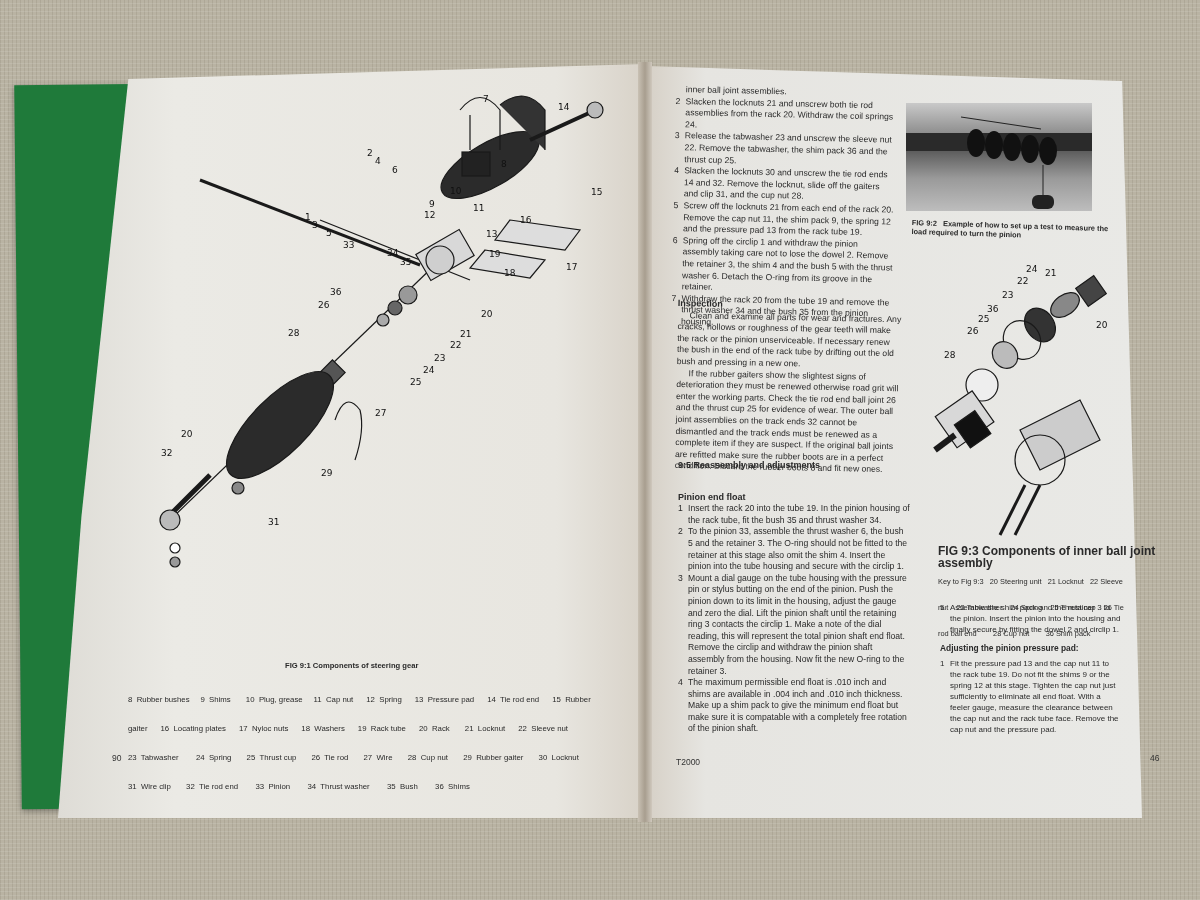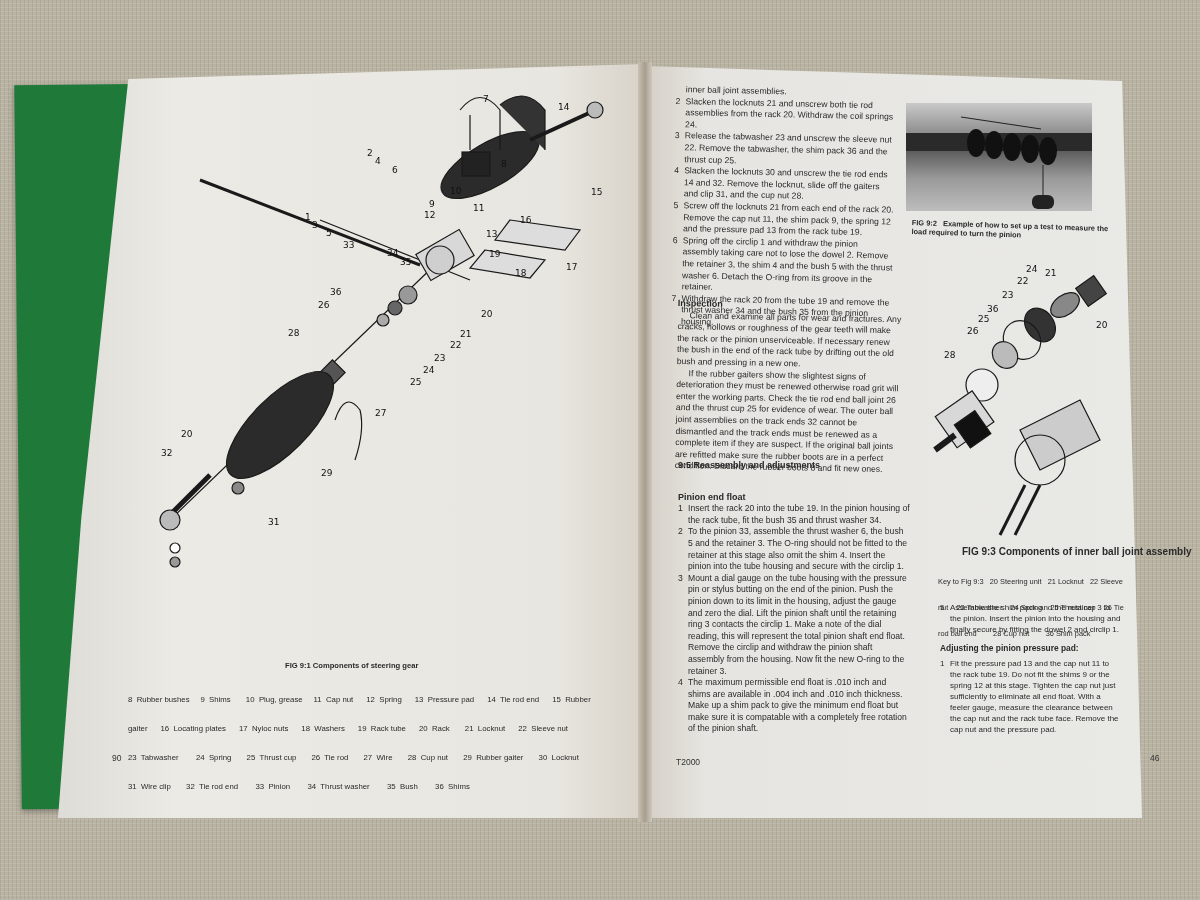--- a/index.html
+++ b/index.html
@@ -105,21 +105,21 @@
 <span class="callout" style="left:501px;top:159px">8</span>
 <span class="callout" style="left:429px;top:199px">9</span>
 <span class="callout" style="left:450px;top:186px">10</span>
 <span class="callout" style="left:473px;top:203px">11</span>
 <span class="callout" style="left:424px;top:210px">12</span>
 <span class="callout" style="left:486px;top:229px">13</span>
 <span class="callout" style="left:558px;top:102px">14</span>
 <span class="callout" style="left:591px;top:187px">15</span>
 <span class="callout" style="left:520px;top:215px">16</span>
 <span class="callout" style="left:566px;top:262px">17</span>
-<span class="callout" style="left:515px;top:268px">18</span>
+<span class="callout" style="left:504px;top:268px">18</span>
 <span class="callout" style="left:489px;top:249px">19</span>
 <span class="callout" style="left:481px;top:309px">20</span>
 <span class="callout" style="left:460px;top:329px">21</span>
 <span class="callout" style="left:450px;top:340px">22</span>
 <span class="callout" style="left:434px;top:353px">23</span>
 <span class="callout" style="left:423px;top:365px">24</span>
 <span class="callout" style="left:410px;top:377px">25</span>
 <span class="callout" style="left:318px;top:300px">26</span>
 <span class="callout" style="left:375px;top:408px">27</span>
 <span class="callout" style="left:288px;top:328px">28</span>
@@ -241,21 +241,21 @@
 <span class="callout" style="left:1096px;top:320px">20</span>
 <span class="callout" style="left:1045px;top:268px">21</span>
 <span class="callout" style="left:1017px;top:276px">22</span>
 <span class="callout" style="left:1002px;top:290px">23</span>
 <span class="callout" style="left:1026px;top:264px">24</span>
 <span class="callout" style="left:978px;top:314px">25</span>
 <span class="callout" style="left:967px;top:326px">26</span>
 <span class="callout" style="left:944px;top:350px">28</span>
 <span class="callout" style="left:987px;top:304px">36</span>
 
-<div class="txt caption" style="left:938px;top:546px;font-size:10px;margin-left:24px;">FIG 9:3   Components of inner ball joint assembly</div>
+<div class="txt caption" style="left:938px;top:546px;font-size:12px;">FIG 9:3   Components of inner ball joint assembly</div>
 <div class="key" style="left:938px;top:560px;font-size:7.4px;line-height:8.8px;">
   <div>Key to Fig 9:3   20 Steering unit   21 Locknut   22 Sleeve</div>
   <div>nut    23 Tabwasher    24 Spring    25 Thrust cap    26 Tie</div>
   <div>rod ball end        28 Cup nut        36 Shim pack</div>
 </div>
 
 <div class="txt" style="left:940px;top:602px;width:182px;font-size:8px;line-height:11px;">
   <div class="li">
       <span class="n">5</span>
       <span>Assemble the shim pack and the retainer 3 to the pinion. Insert the pinion into the housing and finally secure by fitting the dowel 2 and circlip 1.</span>

